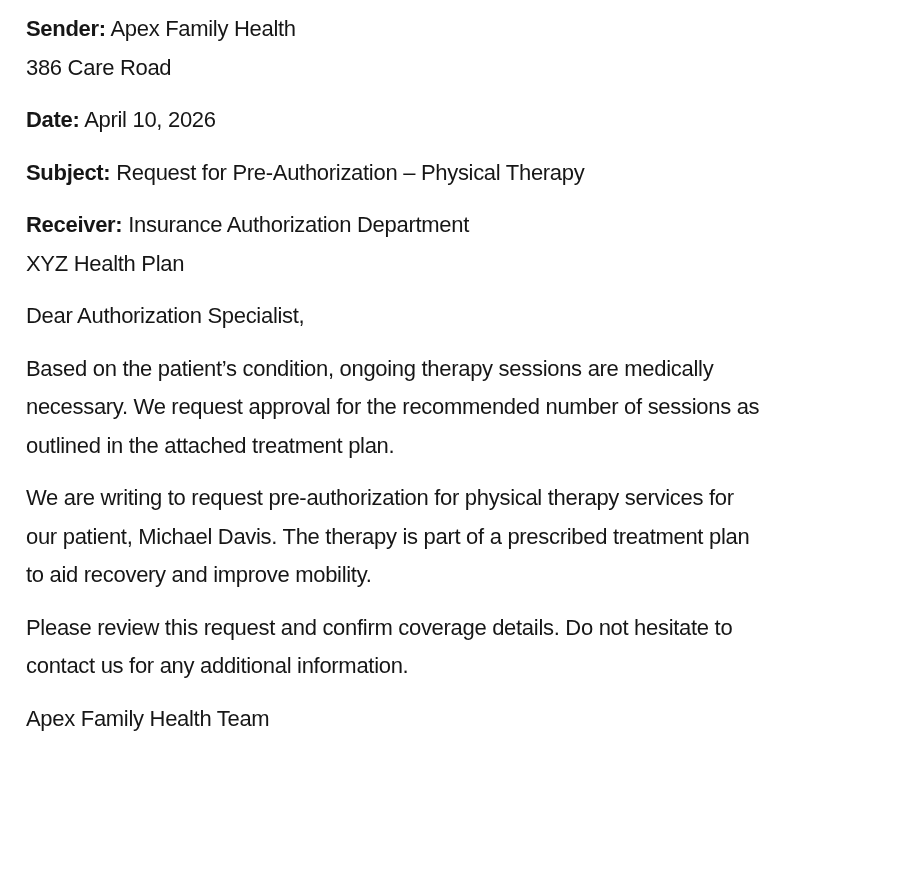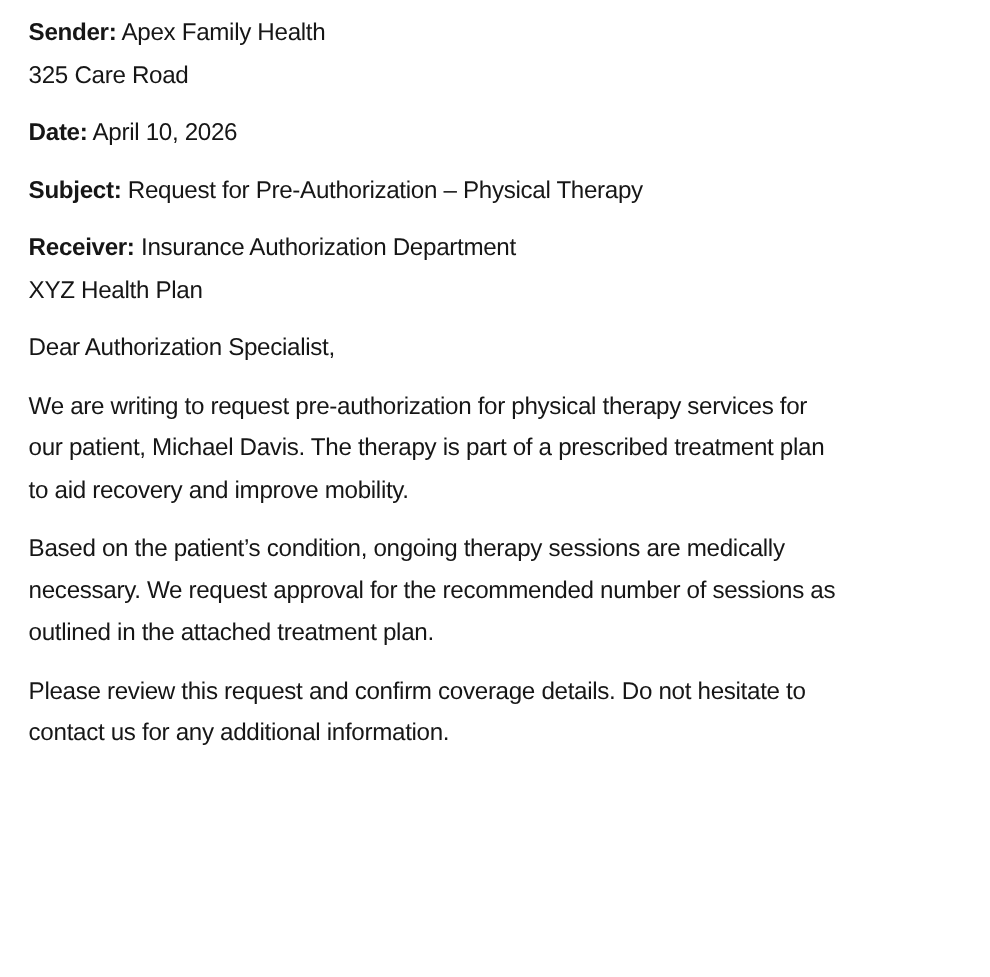--- a/index.html
+++ b/index.html
@@ -38,46 +38,47 @@
     font-weight: 700;
   }
 </style>
 </head>
 <body>
 
 <div class="page">
 
   <div class="block">
     <div class="line"><span class="b">Sender:</span> <span>Apex Family Health</span></div>
-    <div class="line">325 Care Road</div>
+    <div class="line">386 Care Road</div>
   </div>
 
   <div class="block">
     <div class="line"><span class="b">Date:</span> <span>April 10, 2026</span></div>
   </div>
 
   <div class="block">
     <div class="line"><span class="b">Subject:</span> <span>Request for Pre-Authorization – Physical Therapy</span></div>
   </div>
 
   <div class="block">
     <div class="line"><span class="b">Receiver:</span> <span>Insurance Authorization Department</span></div>
     <div class="line">XYZ Health Plan</div>
   </div>
 
   <div class="para">Dear Authorization Specialist,</div>
 
+  <div class="para">Based on the patient’s condition, ongoing therapy sessions are medically
+necessary. We request approval for the recommended number of sessions as
+outlined in the attached treatment plan.</div>
+
   <div class="para">We are writing to request pre-authorization for physical therapy services for
 our patient, Michael Davis. The therapy is part of a prescribed treatment plan
 to aid recovery and improve mobility.</div>
-
-  <div class="para">Based on the patient’s condition, ongoing therapy sessions are medically
-necessary. We request approval for the recommended number of sessions as
-outlined in the attached treatment plan.</div>
 
   <div class="para">Please review this request and confirm coverage details. Do not hesitate to
 contact us for any additional information.</div>
 
 
   <div class="block">
+    <div class="line">Apex Family Health Team</div>
   </div>
 
 </div>
 
 </body></html>

